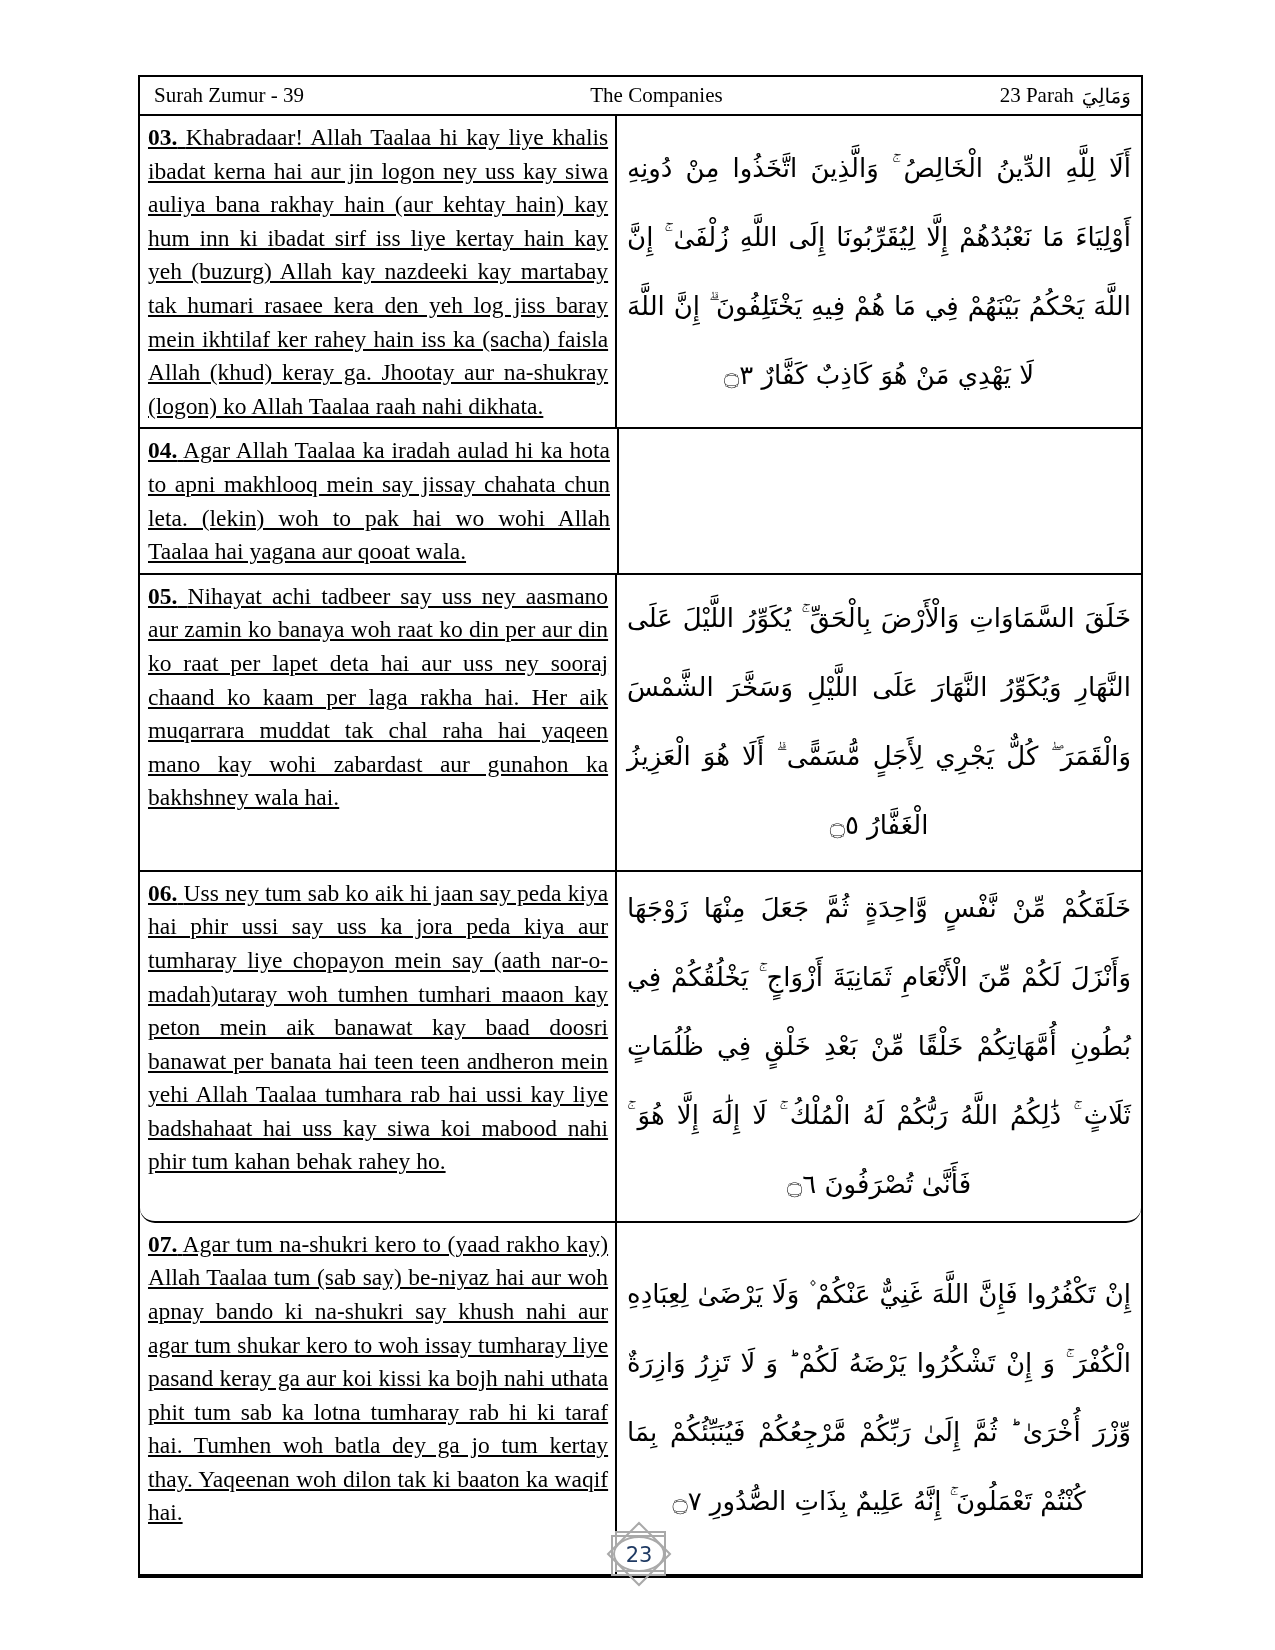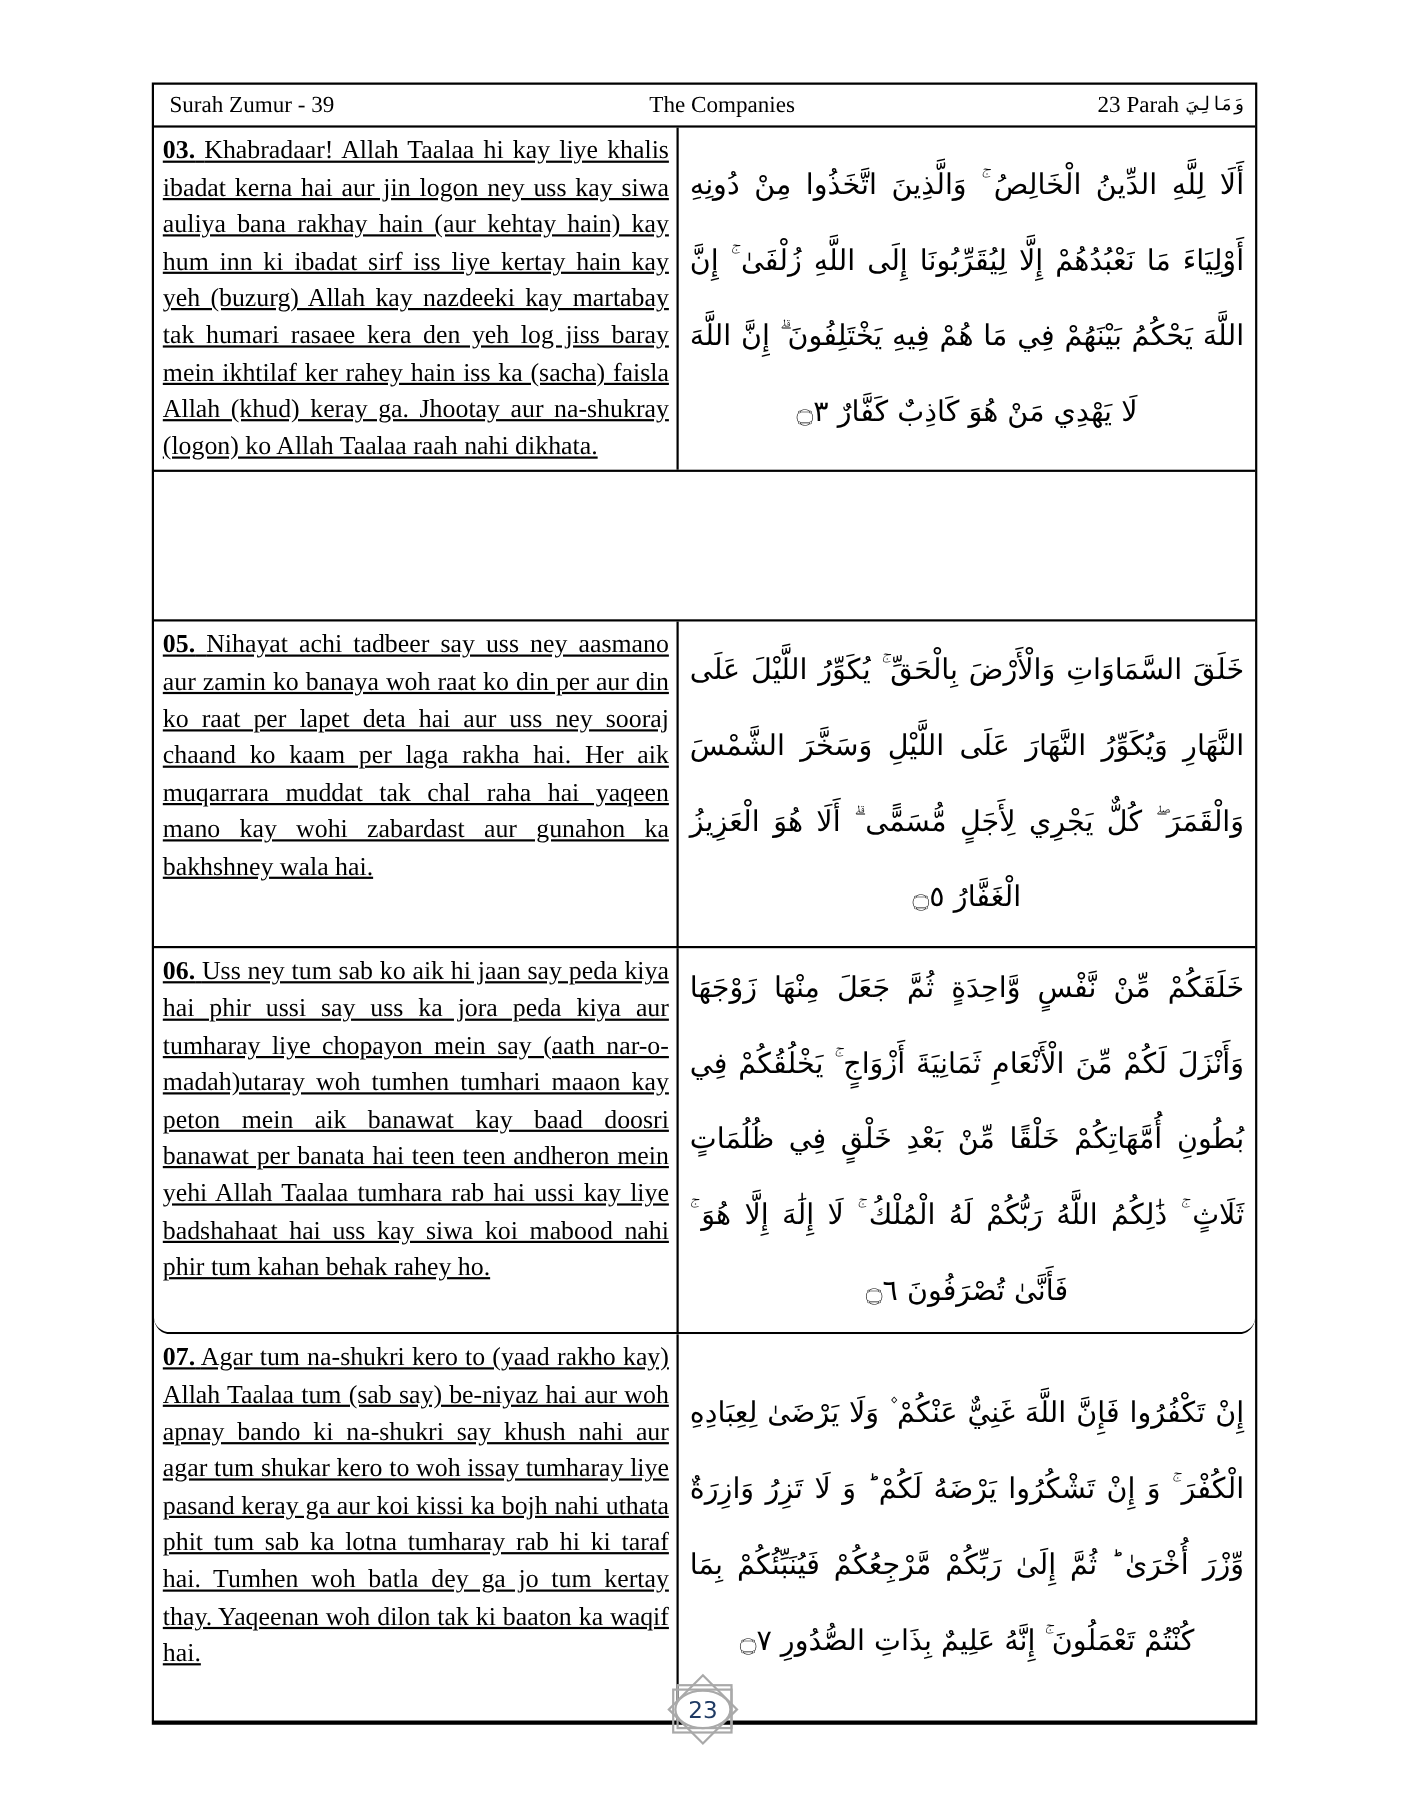--- a/index.html
+++ b/index.html
@@ -27,22 +27,22 @@
     height:39px;
     border-bottom:2px solid #000;
     box-sizing:border-box;
     font-size:21px;
     padding:0 10px 0 14px;
   }
   .header-left{justify-self:start;}
   .header-center{justify-self:center;margin-left:28px;}
   .header-right{justify-self:end;display:flex;align-items:center;gap:8px;justify-content:center;}
   .header-right .parah-arabic{
-    font-family:Liberation Mono, monospace;
-    font-size:17px;
+    font-family:Liberation Serif, serif;
+    font-size:20px;
     direction:rtl;
   }
   .verse-row{
     display:flex;
     box-sizing:border-box;
     border-bottom:2px solid #000;
   }
   .verse-row:last-child{border-bottom:none;}
   .cell-translation{
     width:479px;
@@ -108,20 +108,23 @@
     <div class="verse-row row-03">
       <div class="cell-translation">
         <p><span class="vnum">03.</span> <span>Khabradaar! Allah Taalaa hi kay liye khalis ibadat kerna hai aur jin logon ney uss kay siwa auliya bana rakhay hain (aur kehtay hain) kay hum inn ki ibadat sirf iss liye kertay hain kay yeh (buzurg) Allah kay nazdeeki kay martabay tak humari rasaee kera den yeh log jiss baray mein ikhtilaf ker rahey hain iss ka (sacha) faisla Allah (khud) keray ga. Jhootay aur na-shukray (logon) ko Allah Taalaa raah nahi dikhata.</span></p>
       </div>
       <div class="cell-arabic">
         <div class="arabic-text" lang="ar" dir="rtl">أَلَا لِلَّهِ الدِّينُ الْخَالِصُ ۚ وَالَّذِينَ اتَّخَذُوا مِنْ دُونِهِ أَوْلِيَاءَ مَا نَعْبُدُهُمْ إِلَّا لِيُقَرِّبُونَا إِلَى اللَّهِ زُلْفَىٰ ۚ إِنَّ اللَّهَ يَحْكُمُ بَيْنَهُمْ فِي مَا هُمْ فِيهِ يَخْتَلِفُونَ ۗ إِنَّ اللَّهَ لَا يَهْدِي مَنْ هُوَ كَاذِبٌ كَفَّارٌ ۝٣</div>
       </div>
     </div>
 
     <div class="verse-row row-04">
+      <div class="cell-translation">
+        <p><span class="vnum">04.</span> <span>Agar Allah Taalaa ka iradah aulad hi ka hota to apni makhlooq mein say jissay chahata chun leta. (lekin) woh to pak hai wo wohi Allah Taalaa hai yagana aur qooat wala.</span></p>
+      </div>
     </div>
 
     <div class="verse-row row-05">
       <div class="cell-translation">
         <p><span class="vnum">05.</span> <span>Nihayat achi tadbeer say uss ney aasmano aur zamin ko banaya woh raat ko din per aur din ko raat per lapet deta hai aur uss ney sooraj chaand ko kaam per laga rakha hai. Her aik muqarrara muddat tak chal raha hai yaqeen mano kay wohi zabardast aur gunahon ka bakhshney wala hai.</span></p>
       </div>
       <div class="cell-arabic">
         <div class="arabic-text" lang="ar" dir="rtl">خَلَقَ السَّمَاوَاتِ وَالْأَرْضَ بِالْحَقِّ ۚ يُكَوِّرُ اللَّيْلَ عَلَى النَّهَارِ وَيُكَوِّرُ النَّهَارَ عَلَى اللَّيْلِ وَسَخَّرَ الشَّمْسَ وَالْقَمَرَ ۖ كُلٌّ يَجْرِي لِأَجَلٍ مُّسَمًّى ۗ أَلَا هُوَ الْعَزِيزُ الْغَفَّارُ ۝٥</div>
       </div>
     </div>

